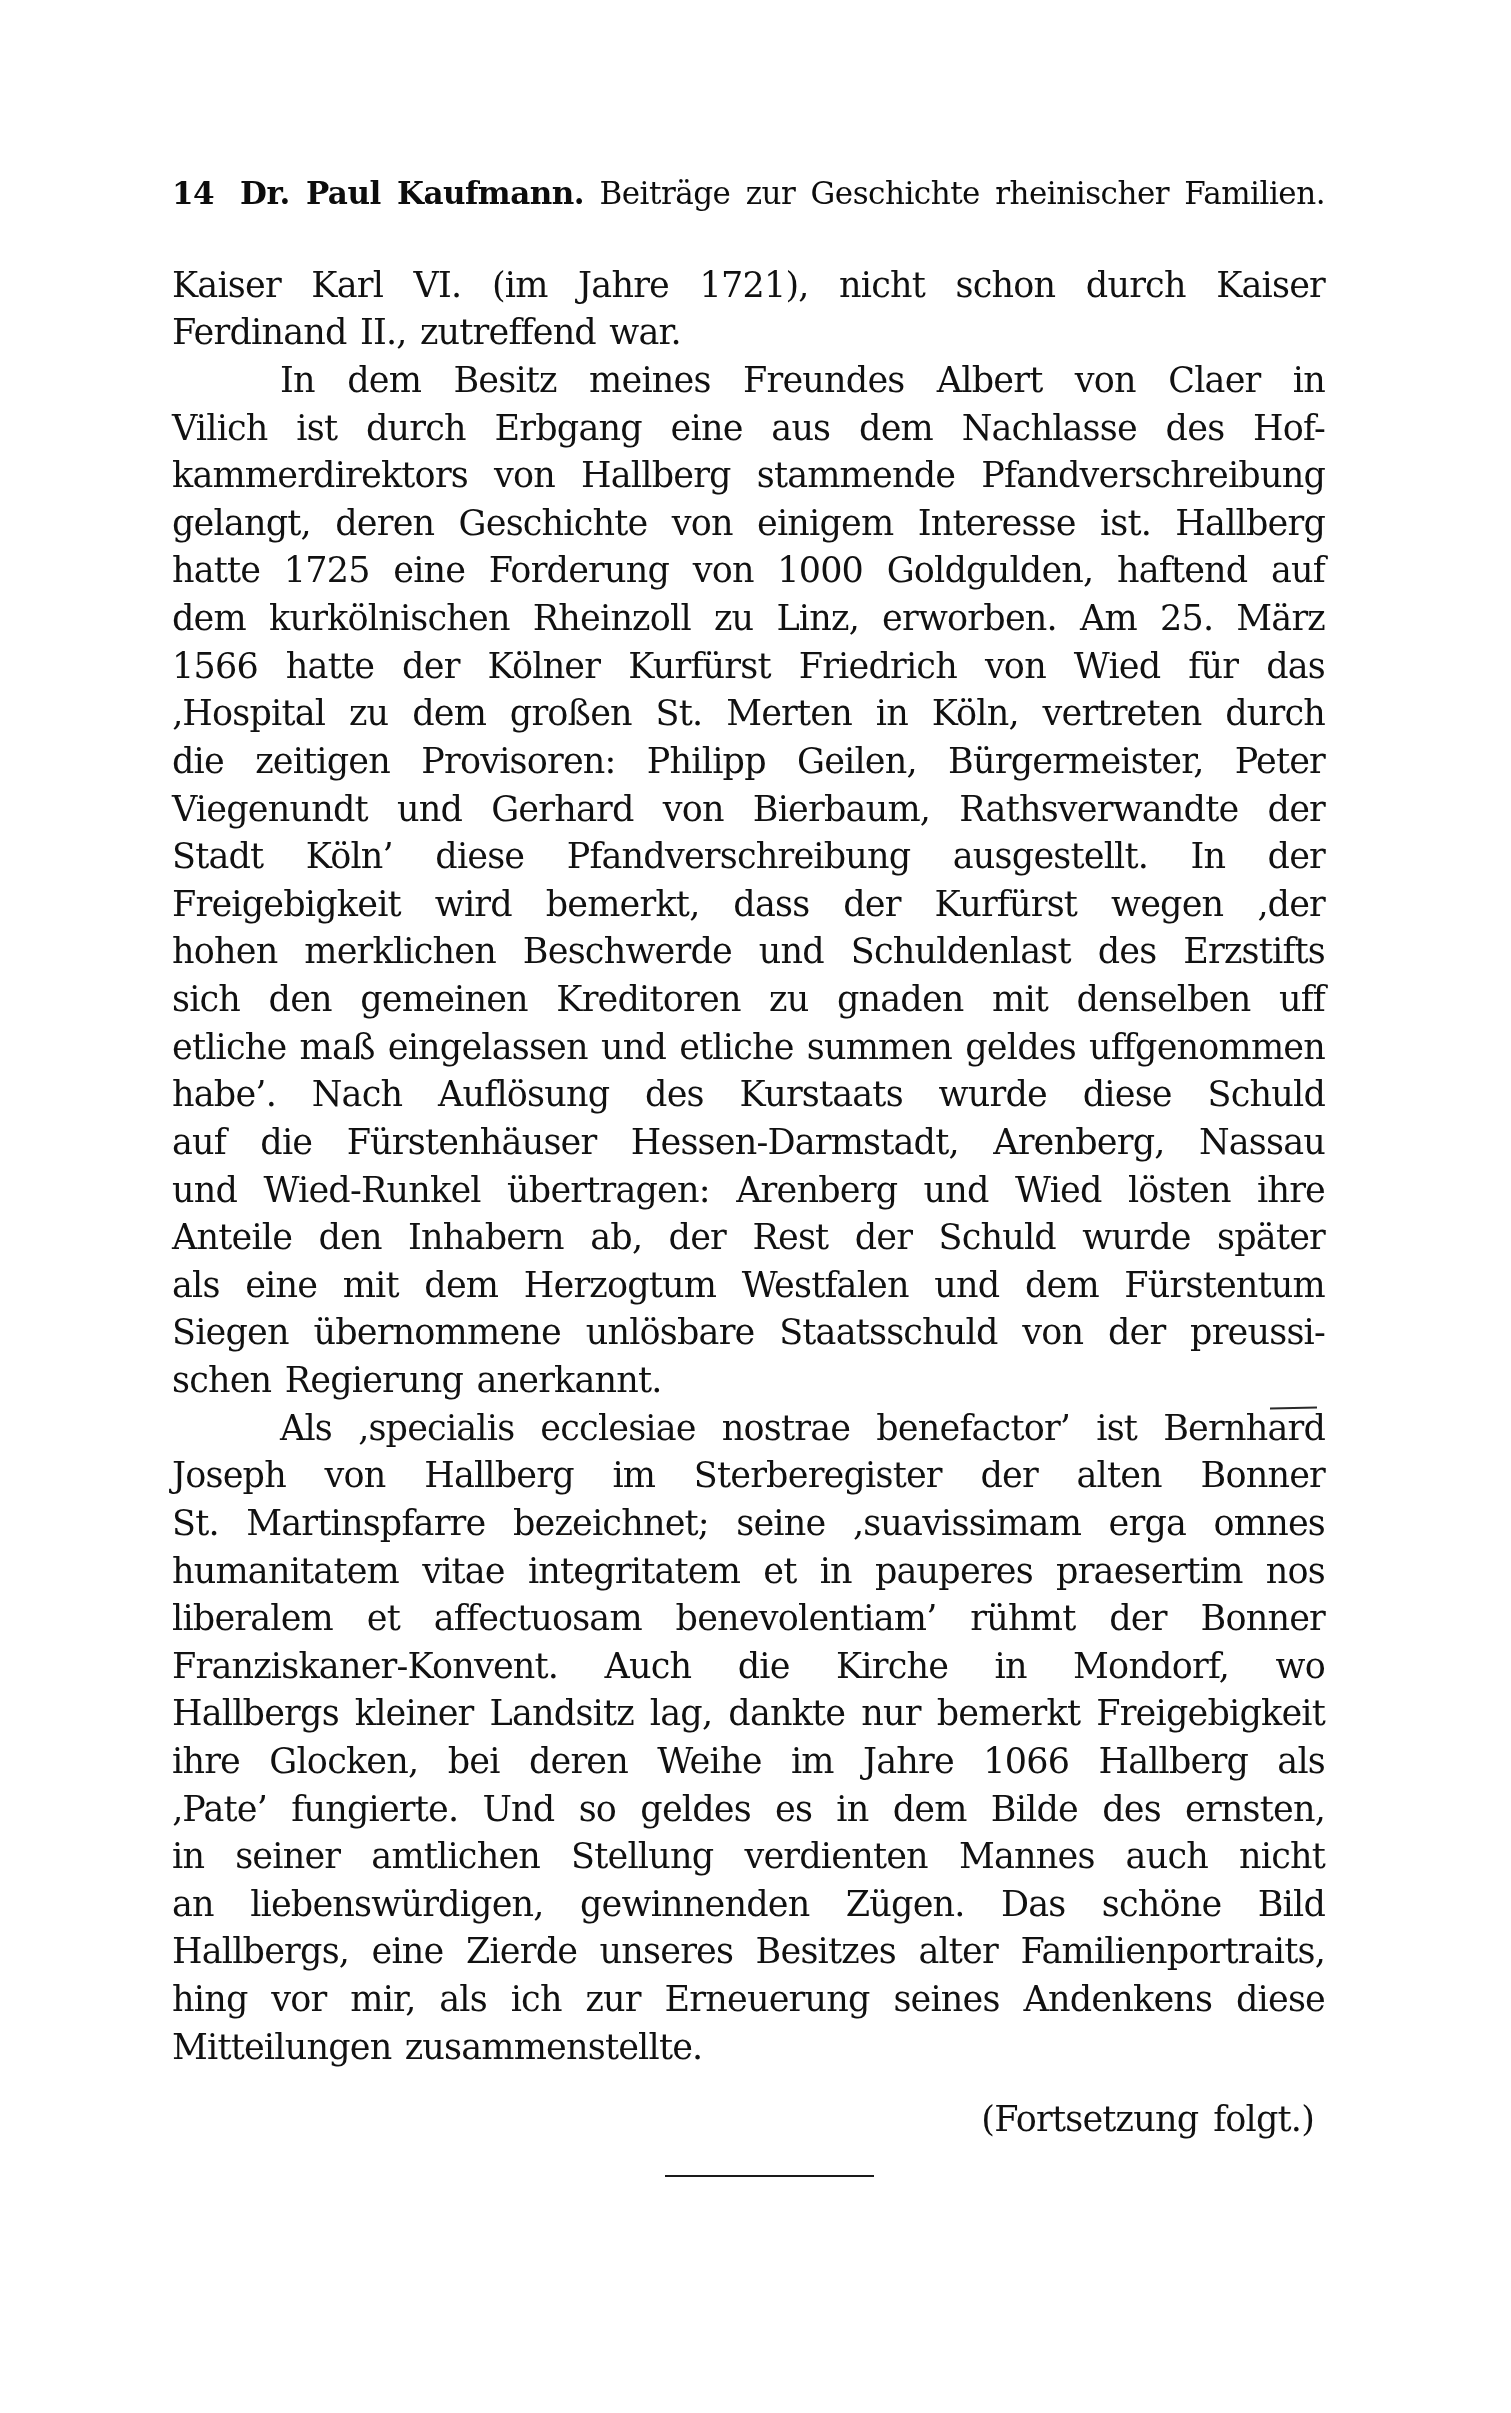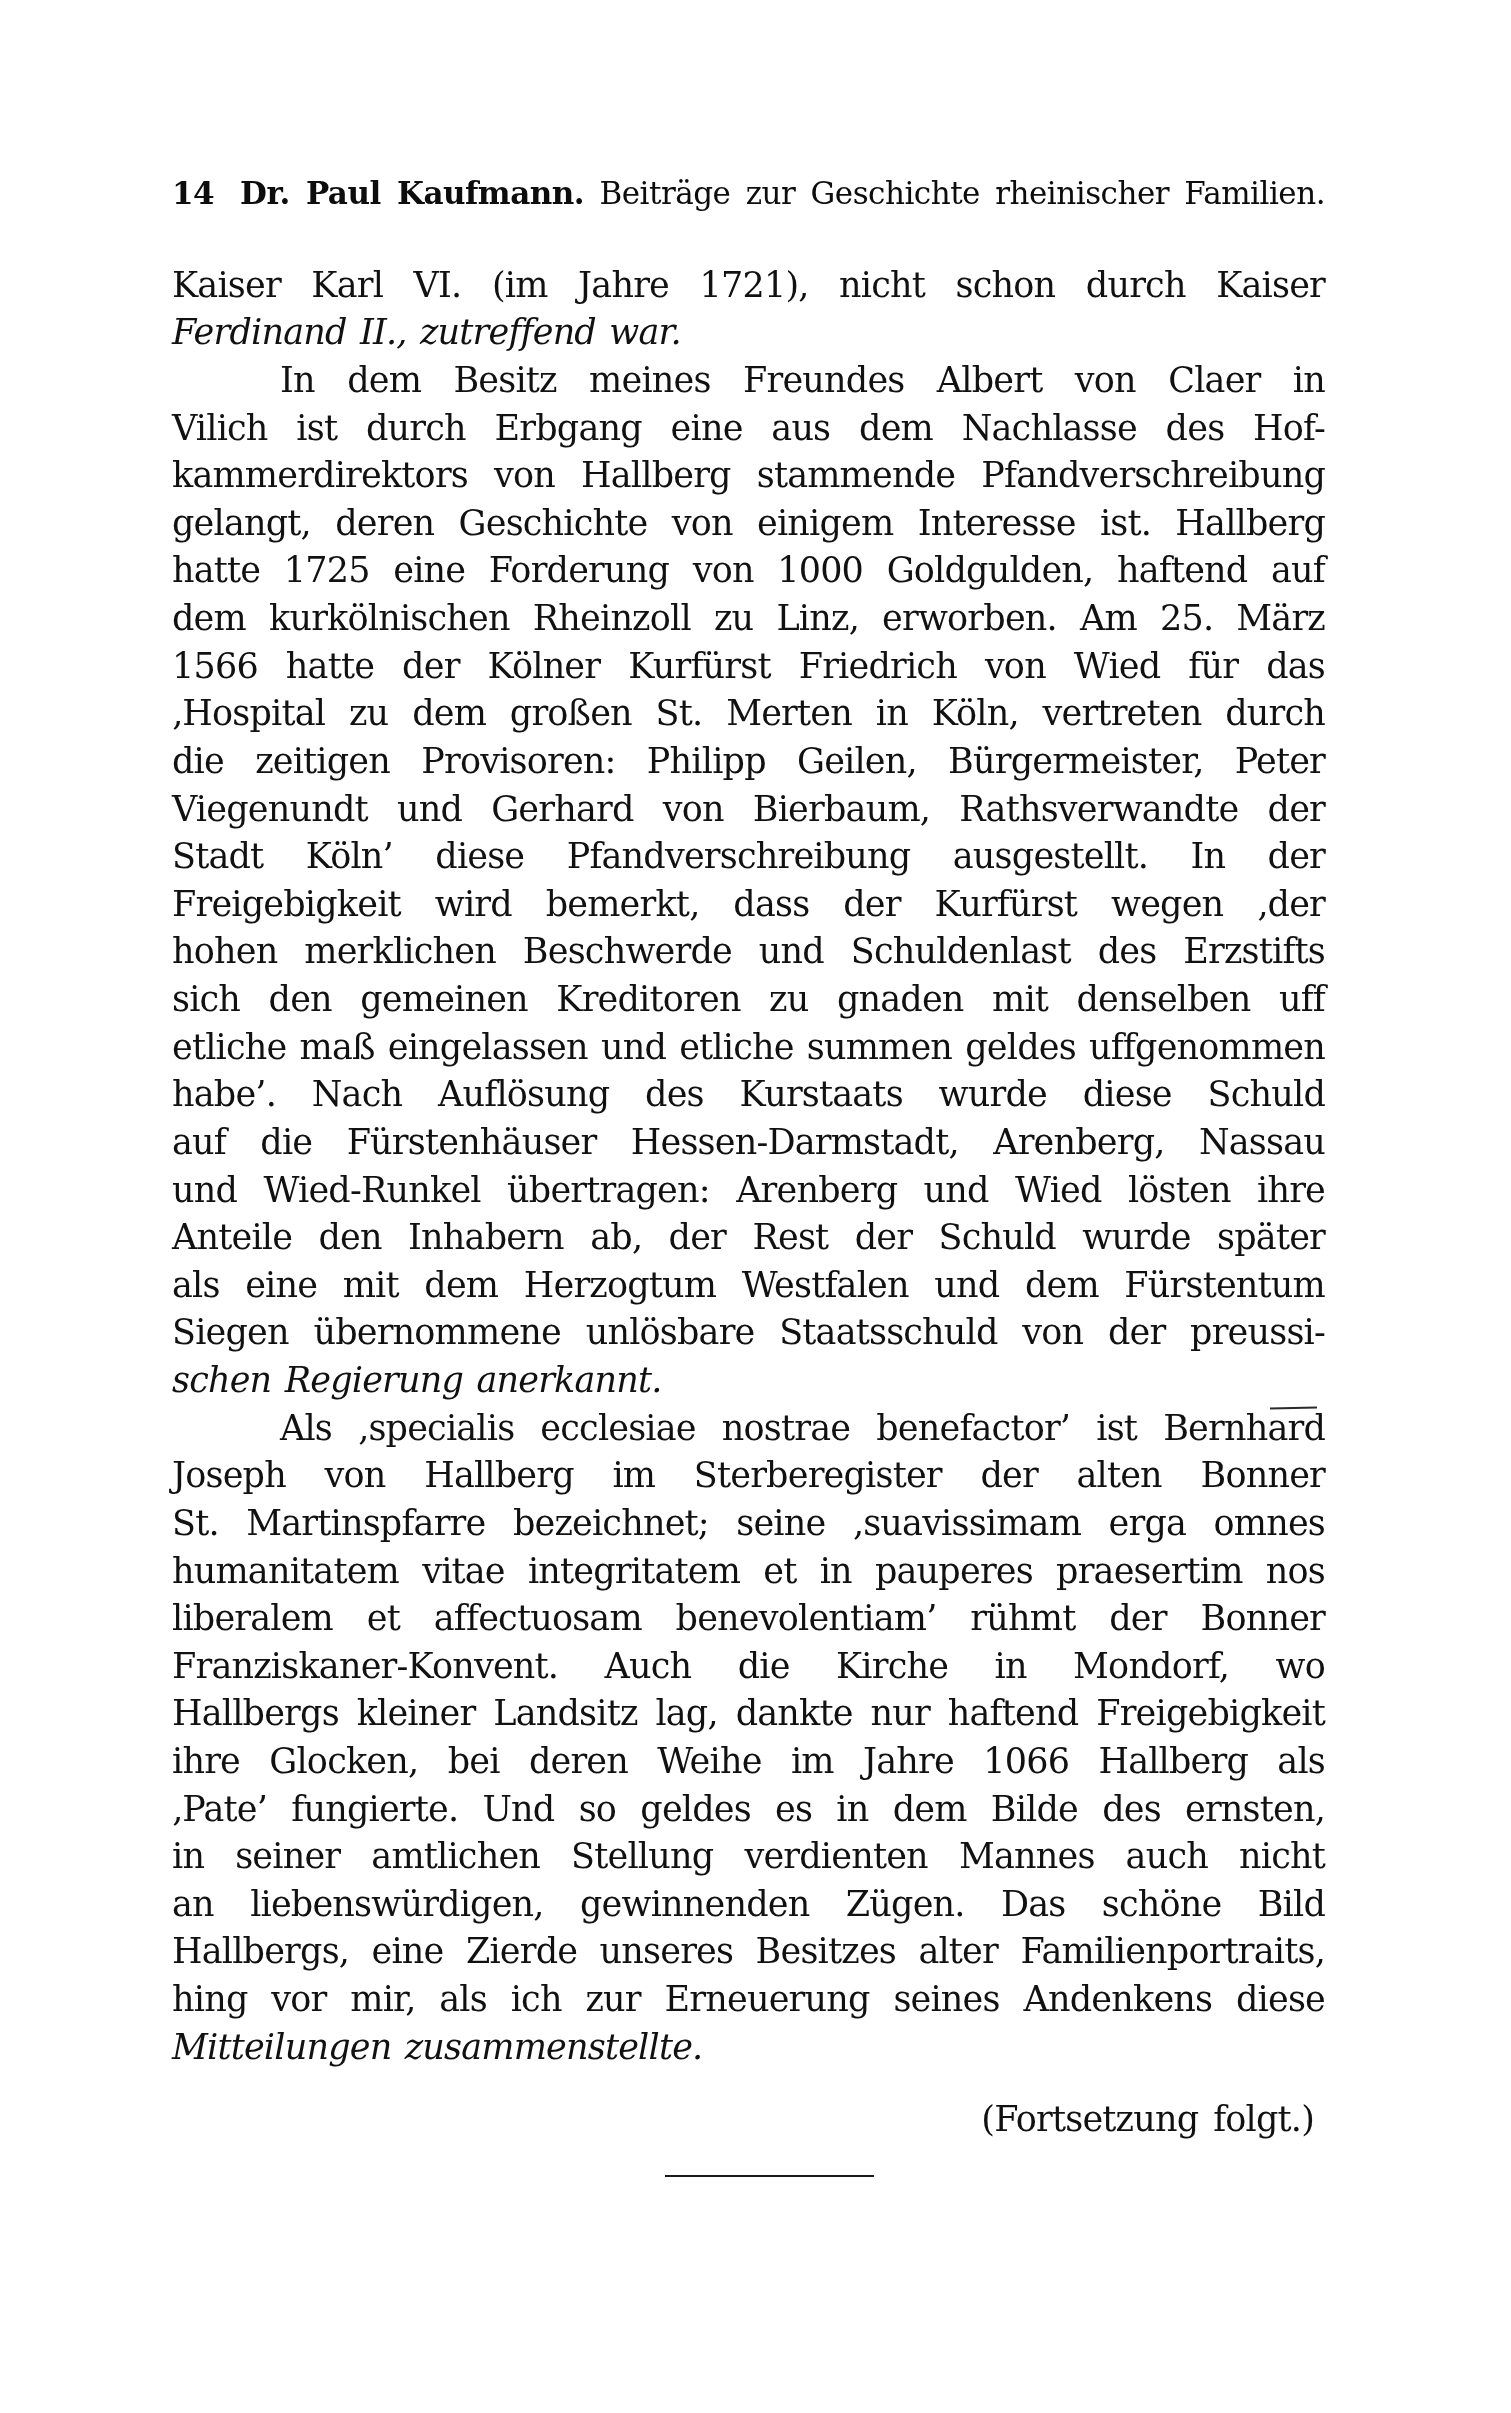--- a/index.html
+++ b/index.html
@@ -54,21 +54,20 @@
     word-spacing: 0px;
   }
   .text-line.indent {
     left: 280px;
     width: 1045px;
   }
   .text-line.last {
     text-align: center;
     text-align-last: left;
     word-spacing: 3px;
-    font-style: italic;
   }
   .continuation {
     position: absolute;
     left: 954px;
     width: 360px;
     top: 2072px;
     height: 48px;
     font-size: 35px;
     line-height: 48px;
     white-space: nowrap;
@@ -132,21 +131,21 @@
     <div class="text-line" style="top:1261px">als eine mit dem Herzogtum Westfalen und dem Fürstentum</div>
     <div class="text-line" style="top:1308px">Siegen übernommene unlösbare Staatsschuld von der preussi-</div>
     <div class="text-line last" style="top:1356px">schen Regierung anerkannt.</div>
 
     <div class="text-line indent" style="top:1404px">Als ‚specialis ecclesiae nostrae benefactor’ ist Bernhard</div>
     <div class="text-line" style="top:1451px">Joseph von Hallberg im Sterberegister der alten Bonner</div>
     <div class="text-line" style="top:1499px">St. Martinspfarre bezeichnet; seine ‚suavissimam erga omnes</div>
     <div class="text-line" style="top:1547px">humanitatem vitae integritatem et in pauperes praesertim nos</div>
     <div class="text-line" style="top:1594px">liberalem et affectuosam benevolentiam’ rühmt der Bonner</div>
     <div class="text-line" style="top:1642px">Franziskaner-Konvent. Auch die Kirche in Mondorf, wo</div>
-    <div class="text-line" style="top:1689px">Hallbergs kleiner Landsitz lag, dankte nur haftend Freigebigkeit</div>
+    <div class="text-line" style="top:1689px">Hallbergs kleiner Landsitz lag, dankte nur bemerkt Freigebigkeit</div>
     <div class="text-line" style="top:1737px">ihre Glocken, bei deren Weihe im Jahre 1066 Hallberg als</div>
     <div class="text-line" style="top:1785px">‚Pate’ fungierte. Und so geldes es in dem Bilde des ernsten,</div>
     <div class="text-line" style="top:1832px">in seiner amtlichen Stellung verdienten Mannes auch nicht</div>
     <div class="text-line" style="top:1880px">an liebenswürdigen, gewinnenden Zügen. Das schöne Bild</div>
     <div class="text-line" style="top:1927px">Hallbergs, eine Zierde unseres Besitzes alter Familienportraits,</div>
     <div class="text-line" style="top:1975px">hing vor mir, als ich zur Erneuerung seines Andenkens diese</div>
     <div class="text-line last" style="top:2023px">Mitteilungen zusammenstellte.</div>
   </div>
 
   <div class="ink-mark"></div>

